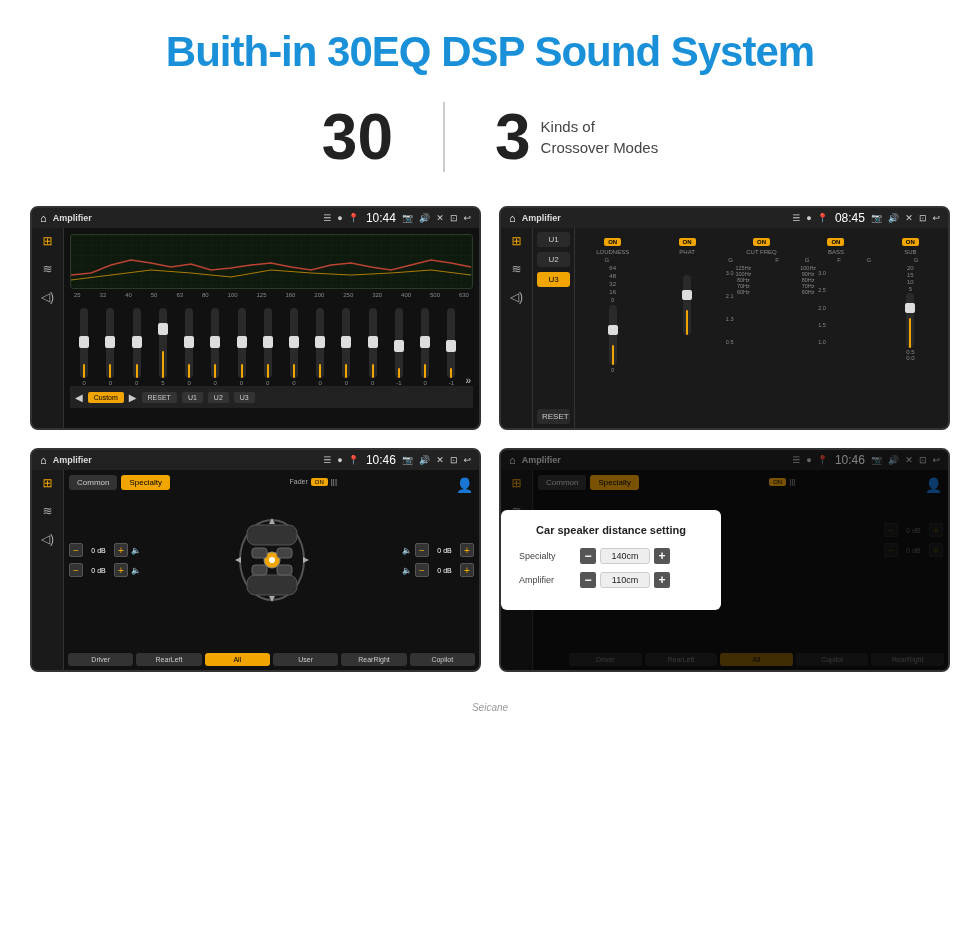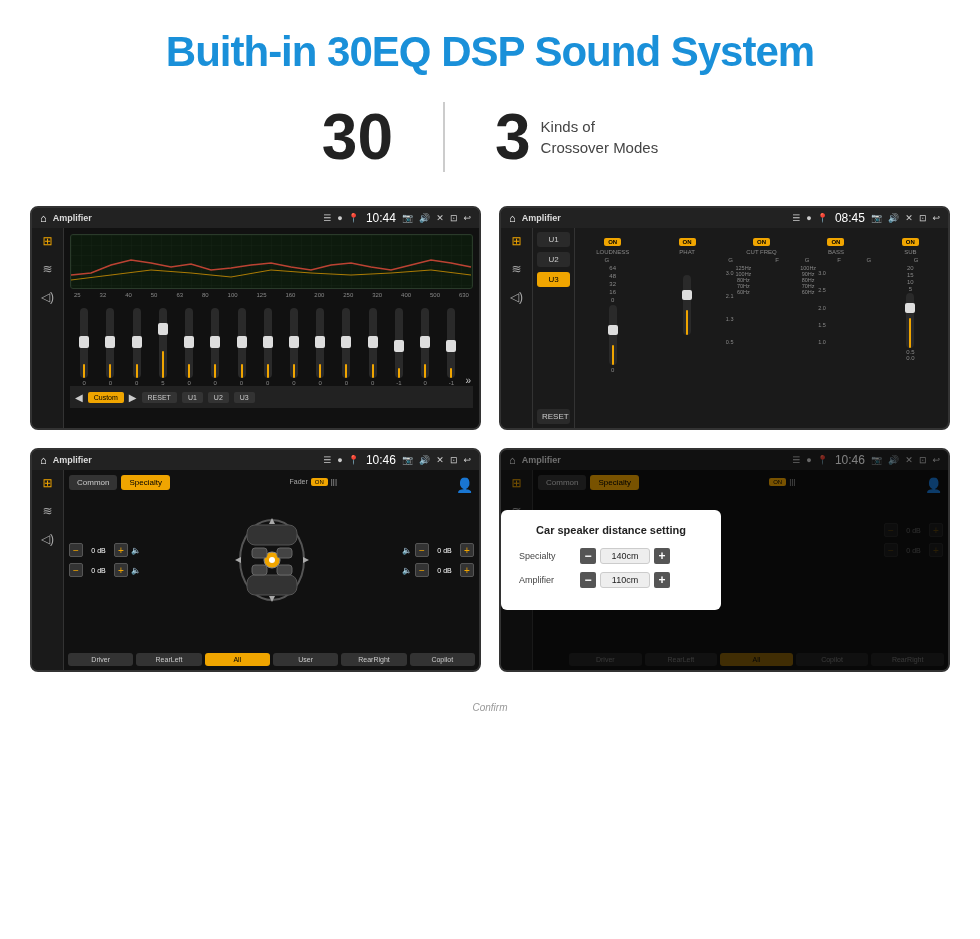--- a/index.html
+++ b/index.html
@@ -953,13 +953,13 @@
             <div class="dialog-val">110cm</div>
             <div class="dialog-plus">+</div>
           </div>
         </div>
       </div>
     </div>
   </div>
 
 </div>
 
-<div class="watermark">Confirm</div>
+<div class="watermark">Seicane</div>
 
 </body></html>

